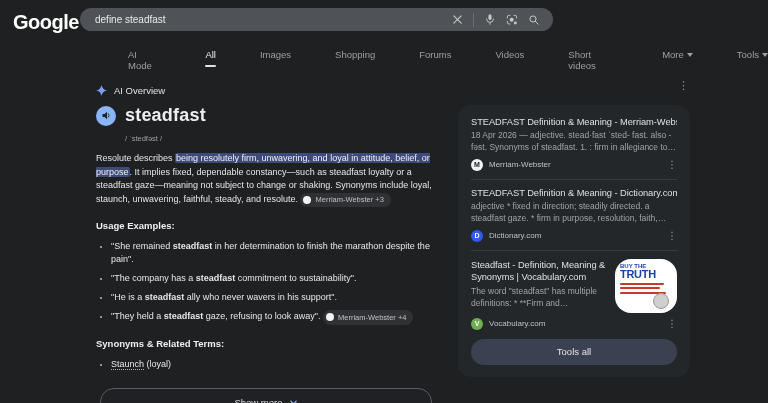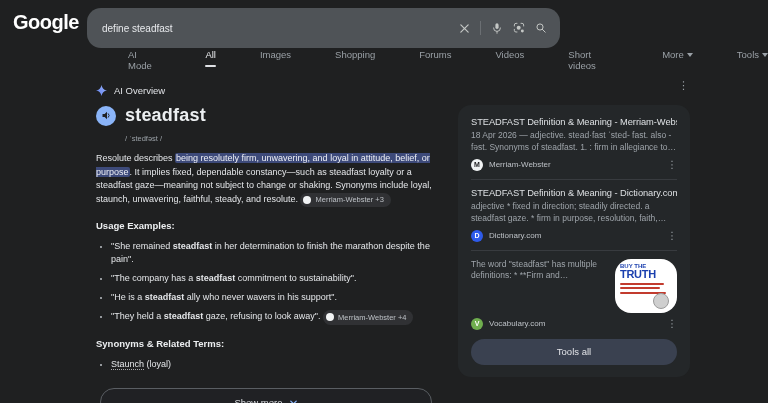--- a/index.html
+++ b/index.html
@@ -5,21 +5,21 @@
   * { margin:0; padding:0; box-sizing:border-box; }
   html,body { width:768px; height:403px; }
   body {
     position:relative; overflow:hidden;
     background:#1f2021; color:#e4e6e9;
     font-family:"Liberation Sans", sans-serif;
   }
   
   .logo { position:absolute; left:13px; top:11px; font-size:20px; font-weight:600; color:#fff; letter-spacing:-0.5px; }
   .searchbar {
-    position:absolute; left:87px; top:8px; width:473px; height:40px;
+    position:absolute; left:80px; top:8px; width:473px; height:23px;
     background:#4f5357; border-radius:14px; display:flex; align-items:center;
   }
   .search-input {
     flex:1; background:transparent; border:none; outline:none;
     color:#e8eaed; font-size:10px; padding-left:15px; font-family:inherit;
   }
   .sb-icons { display:flex; align-items:center; gap:10px; padding-right:13px; }
   .sb-icons svg { display:block; }
   .sb-divider { width:1px; height:14px; background:#6b6f73; }
   .iconbtn { display:flex; align-items:center; justify-content:center; cursor:pointer; }
@@ -251,20 +251,21 @@
       <span class="src-name">Dictionary.com</span>
       <span class="card-kebab">⋮</span>
     </div>
   </div>
 
   <div class="divider"></div>
 
   <div class="card">
     <div class="card3">
       <div class="c3-text">
+        <div class="card-title wrap">Steadfast - Definition, Meaning &amp; Synonyms | Vocabulary.com</div>
         <div class="card-snippet">The word "steadfast" has multiple definitions: * **Firm and determined** Someone who is…</div>
       </div>
       <div class="thumb">
         <div class="thumb-l1">BUY THE</div>
         <div class="thumb-l2">TRUTH</div>
         <div class="thumb-bar" style="width:44px"></div>
         <div class="thumb-bar" style="width:40px"></div>
         <div class="thumb-bar" style="width:46px"></div>
         <div class="thumb-coin"></div>
       </div>

